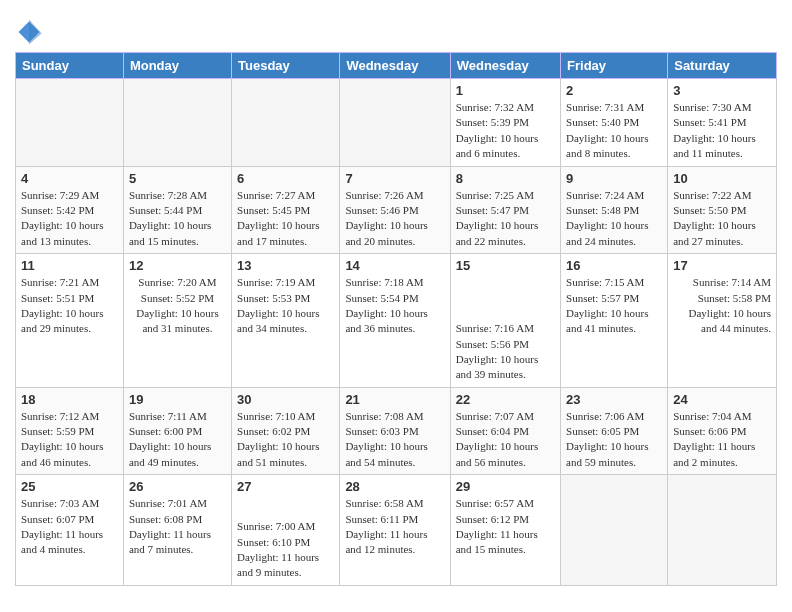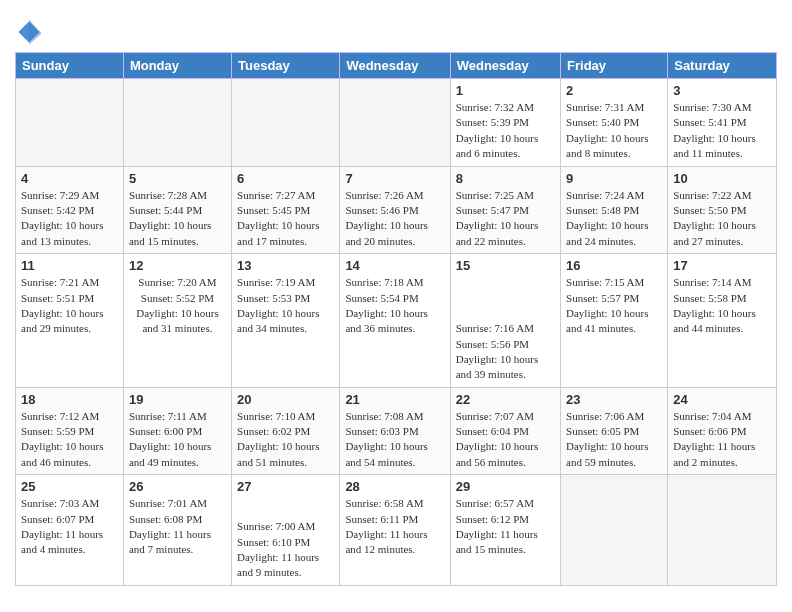--- a/index.html
+++ b/index.html
@@ -245,21 +245,21 @@
         </td>
         <td>
           <div class="day-number">16</div>
           <div class="cell-content" style="white-space: pre-line;">Sunrise: 7:15 AM
 Sunset: 5:57 PM
 Daylight: 10 hours
 and 41 minutes.</div>
         </td>
         <td>
           <div class="day-number">17</div>
-          <div class="cell-content" style="white-space: pre-line;">Sunrise: 7:14 AM
+          <div class="cell-content" style="white-space: pre-line; text-align: right;">Sunrise: 7:14 AM
 Sunset: 5:58 PM
 Daylight: 10 hours
 and 44 minutes.</div>
         </td>
       </tr>
       <tr>
         <td>
           <div class="day-number">18</div>
           <div class="cell-content" style="white-space: pre-line;">Sunrise: 7:12 AM
 Sunset: 5:59 PM
@@ -267,21 +267,21 @@
 and 46 minutes.</div>
         </td>
         <td>
           <div class="day-number">19</div>
           <div class="cell-content" style="white-space: pre-line;">Sunrise: 7:11 AM
 Sunset: 6:00 PM
 Daylight: 10 hours
 and 49 minutes.</div>
         </td>
         <td>
-          <div class="day-number">20</div>
+          <div class="day-number">30</div>
           <div class="cell-content" style="white-space: pre-line;">Sunrise: 7:10 AM
 Sunset: 6:02 PM
 Daylight: 10 hours
 and 51 minutes.</div>
         </td>
         <td>
           <div class="day-number">21</div>
           <div class="cell-content" style="white-space: pre-line;">Sunrise: 7:08 AM
 Sunset: 6:03 PM
 Daylight: 10 hours

